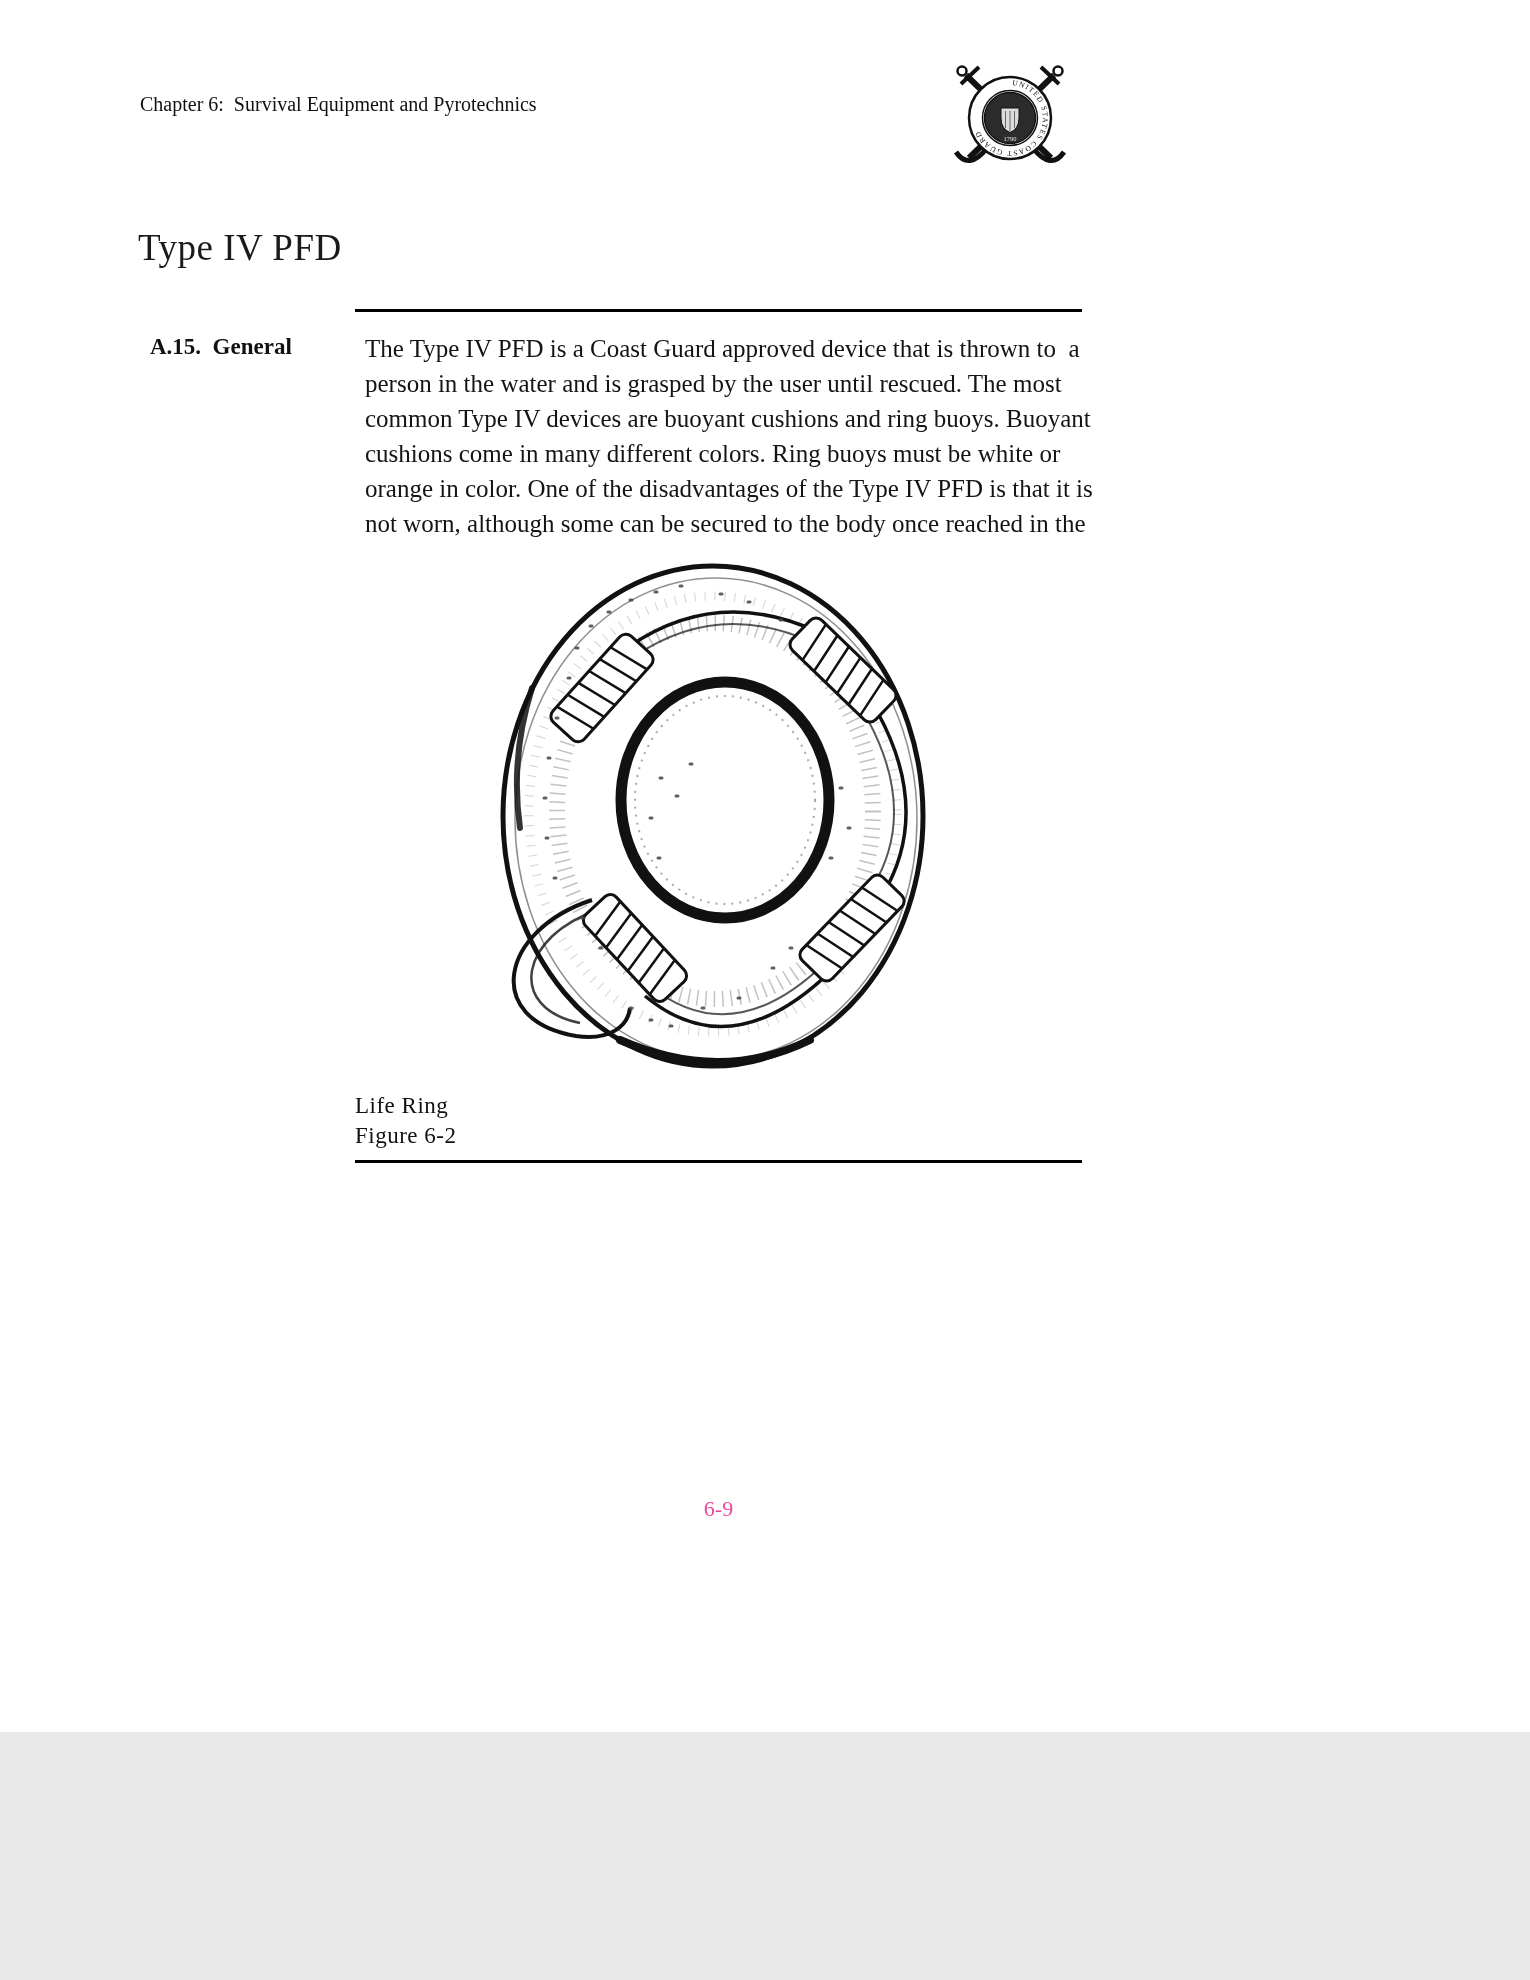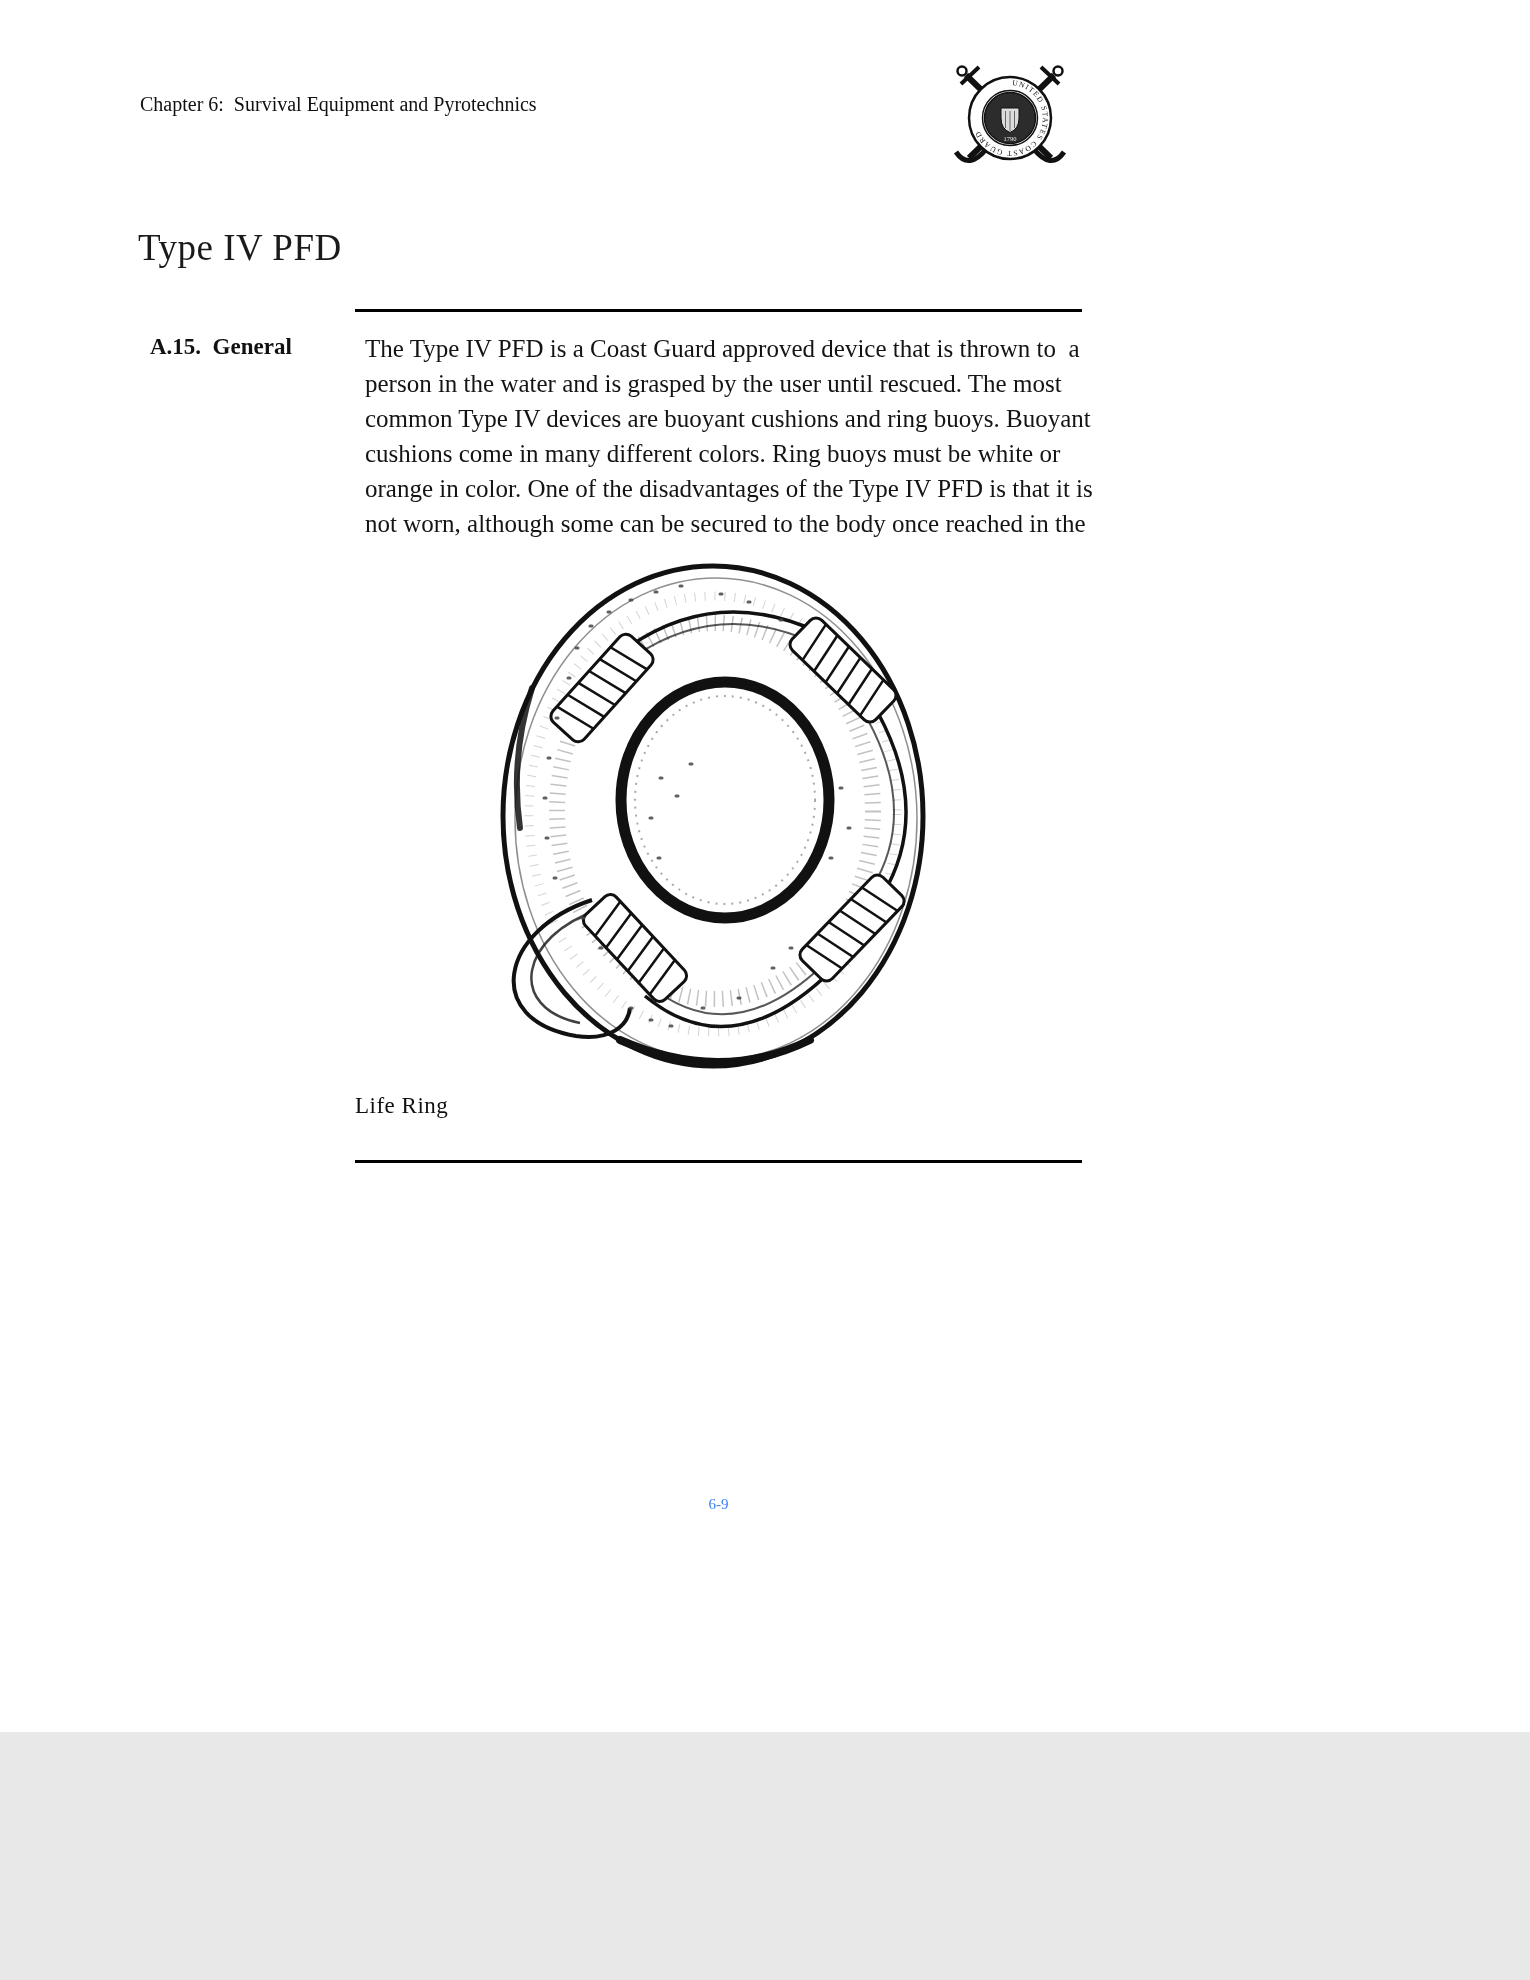--- a/index.html
+++ b/index.html
@@ -82,22 +82,22 @@
     line-height: 30px;
     letter-spacing: 0.5px;
     color: #111;
   }
   .page-number {
     position: absolute;
     left: 355px;
     top: 1496px;
     width: 727px;
     text-align: center;
-    font-size: 15px;
-    color: #3b82f6;
+    font-size: 22px;
+    color: #ec4899;
   }
 </style>
 </head>
 <body>
 
 <div class="page">
 
   <div class="chapter-header">Chapter 6:  Survival Equipment and Pyrotechnics</div>
 
   <svg class="uscg-logo" viewBox="0 0 130 120" xmlns="http://www.w3.org/2000/svg">
@@ -182,19 +182,20 @@
     <g transform="translate(155,420) rotate(47)">
       <rect x="-58" y="-21" width="116" height="42" rx="8" fill="#fff" stroke="#111" stroke-width="3"></rect>
       <path d="M-44 -21 L-36 21 M-28 -21 L-20 21 M-12 -21 L-4 21 M4 -21 L12 21 M20 -21 L28 21 M36 -21 L44 21" stroke="#111" stroke-width="2.5" fill="none"></path>
     </g>
 
     <path d="M96 120h2 M110 98h2 M128 84h2 M150 72h2 M175 64h2 M200 58h2 M88 150h2 M76 190h2 M68 230h2 M64 270h2 M66 310h2 M74 350h2 M180 250h2 M170 290h2 M178 330h2 M210 236h2 M196 268h2 M292 440h2 M258 470h2 M222 480h2 M310 420h2 M350 330h2 M368 300h2 M360 260h2 M120 420h2 M102 390h2 M150 480h2 M170 492h2 M190 498h2 M240 66h2 M268 74h2 M300 92h2" stroke="#444" stroke-width="3" stroke-linecap="round" fill="none" opacity="0.85"></path>
   </svg>
 
   <div class="figure-caption">
     <div>Life Ring</div>
+    <div>Figure 6-2</div>
   </div>
 
   <div class="rule rule-bottom"></div>
 
   <div class="page-number">6-9</div>
 
 </div>
 
 </body></html>

